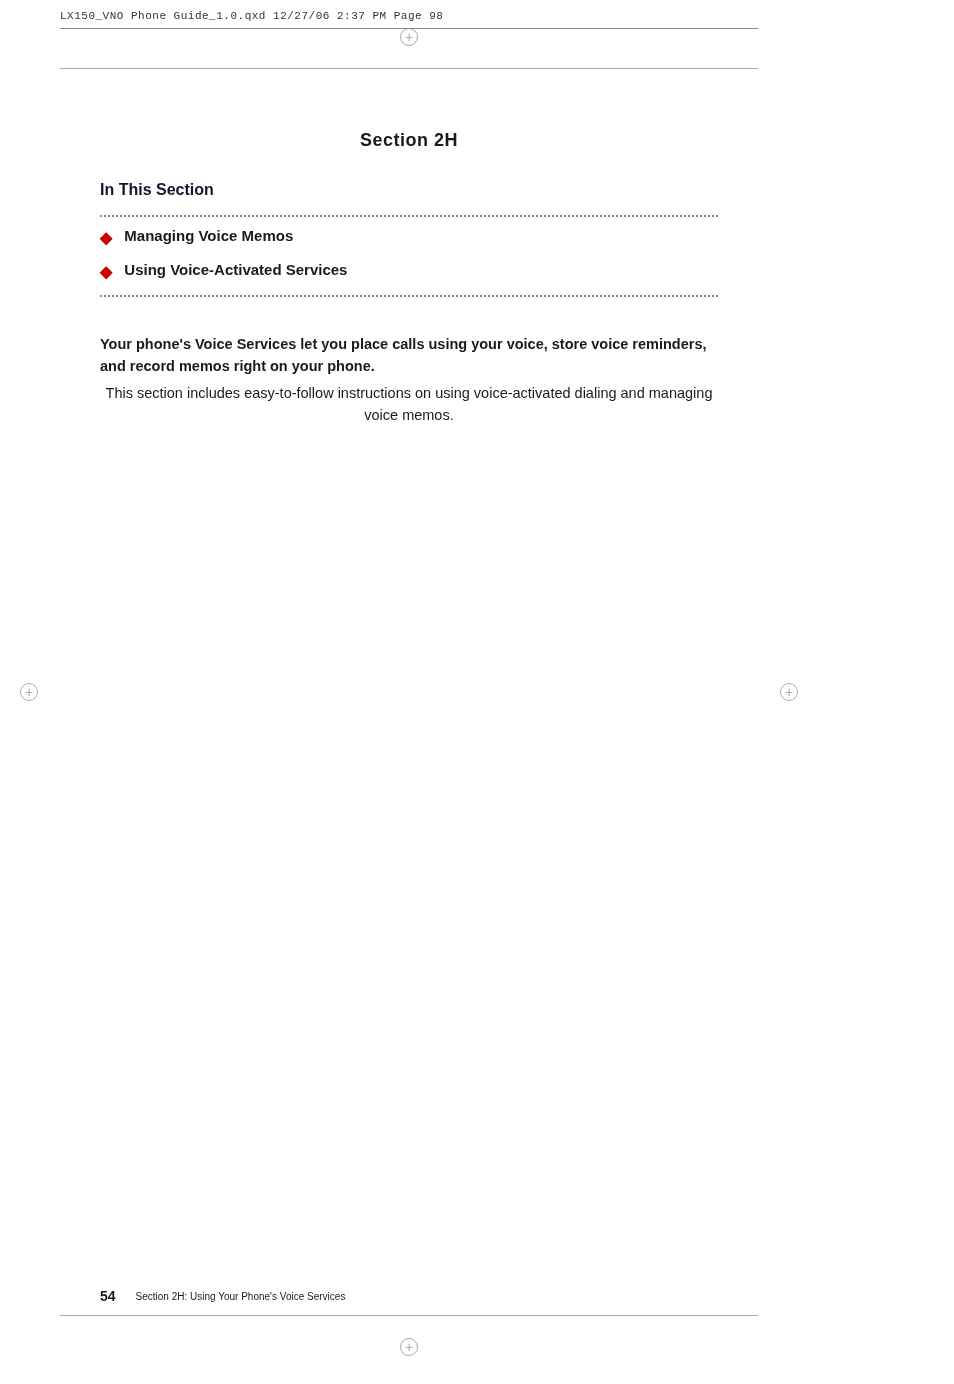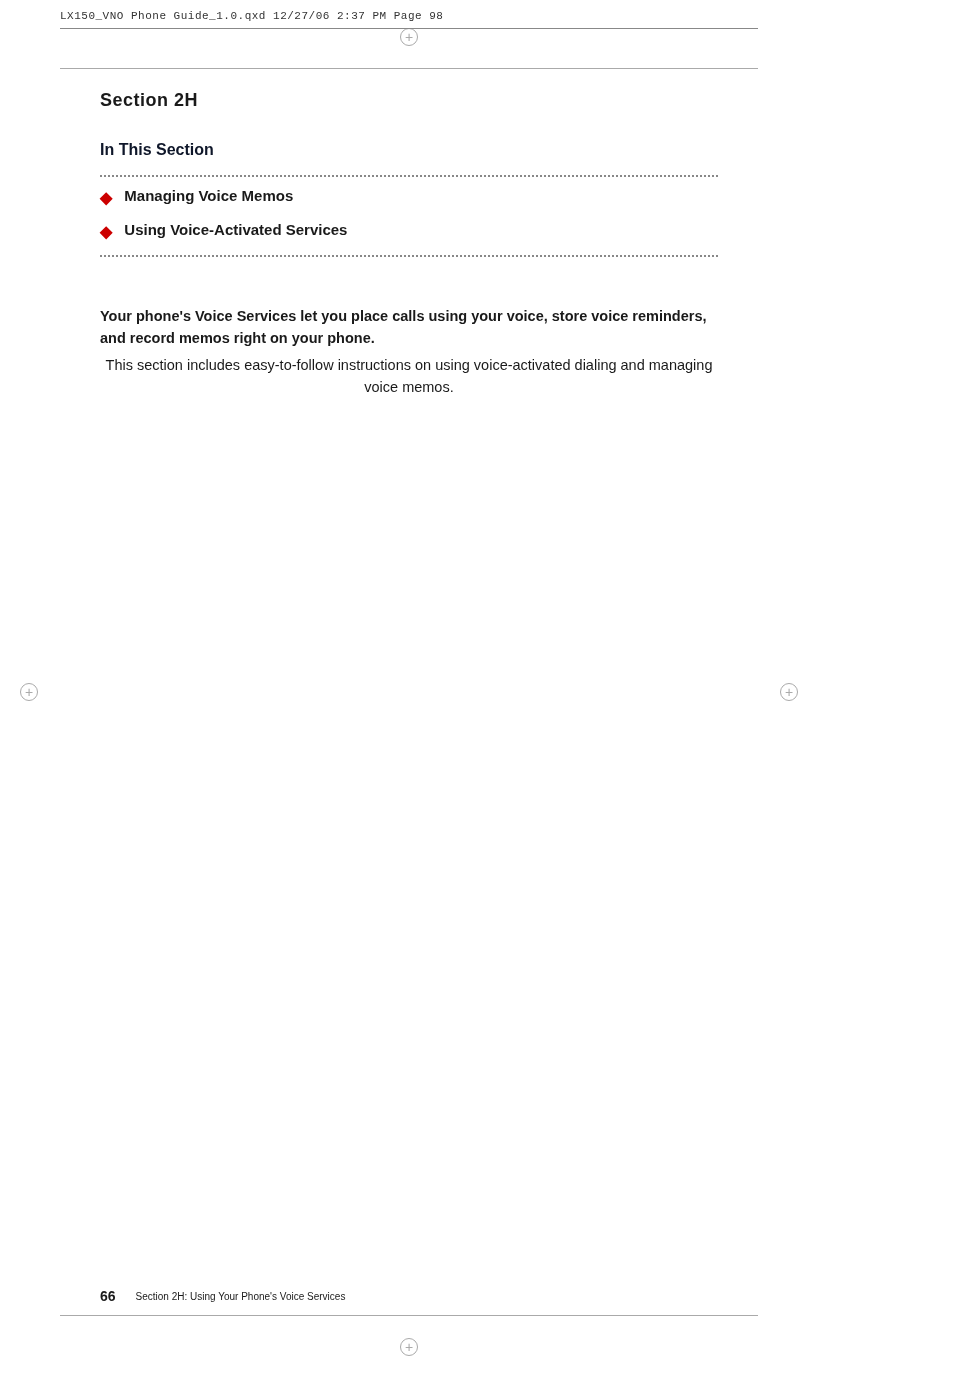--- a/index.html
+++ b/index.html
@@ -108,26 +108,27 @@
     
     .content-area {
       position: absolute;
       top: 90px;
       left: 100px;
       right: 100px;
     }
 
     
     .section-label {
-      text-align: left;
+      text-align: center;
       font-size: 18px;
       font-weight: bold;
       color: #1a1a1a;
       margin-bottom: 30px;
       letter-spacing: 0.5px;
+      margin-top: 40px;
     }
 
     
     .main-title {
       font-size: 32px;
       font-weight: bold;
       color: #cc0000;
       line-height: 1.2;
       margin-bottom: 10px;
     }
@@ -176,21 +177,21 @@
     .diamond-bullet {
       color: #cc0000;
       font-size: 16px;
       margin-right: 12px;
       flex-shrink: 0;
       margin-top: 1px;
     }
 
     
     .body-text {
-      margin-top: 48px;
+      margin-top: 36px;
       font-size: 14.5px;
       line-height: 1.55;
       color: #1a1a1a;
     }
 
     .body-text-bold {
       font-weight: bold;
     }
 
     .body-text-normal {
@@ -263,17 +264,17 @@
     </div>
 
     <div class="body-text">
       <p class="body-text-bold">Your phone's Voice Services let you place calls using your voice, store voice reminders, and record memos right on your phone.</p>
       <p class="body-text-normal">This section includes easy-to-follow instructions on using voice-activated dialing and managing voice memos.</p>
     </div>
 
   </div>
 
   <div class="page-footer">
-    <span class="footer-page-num">66</span>
+    <span class="footer-page-num">54</span>
     <span class="footer-section-text">Section 2H: Using Your Phone's Voice Services</span>
   </div>
 
 </div>
 
 </body></html>

